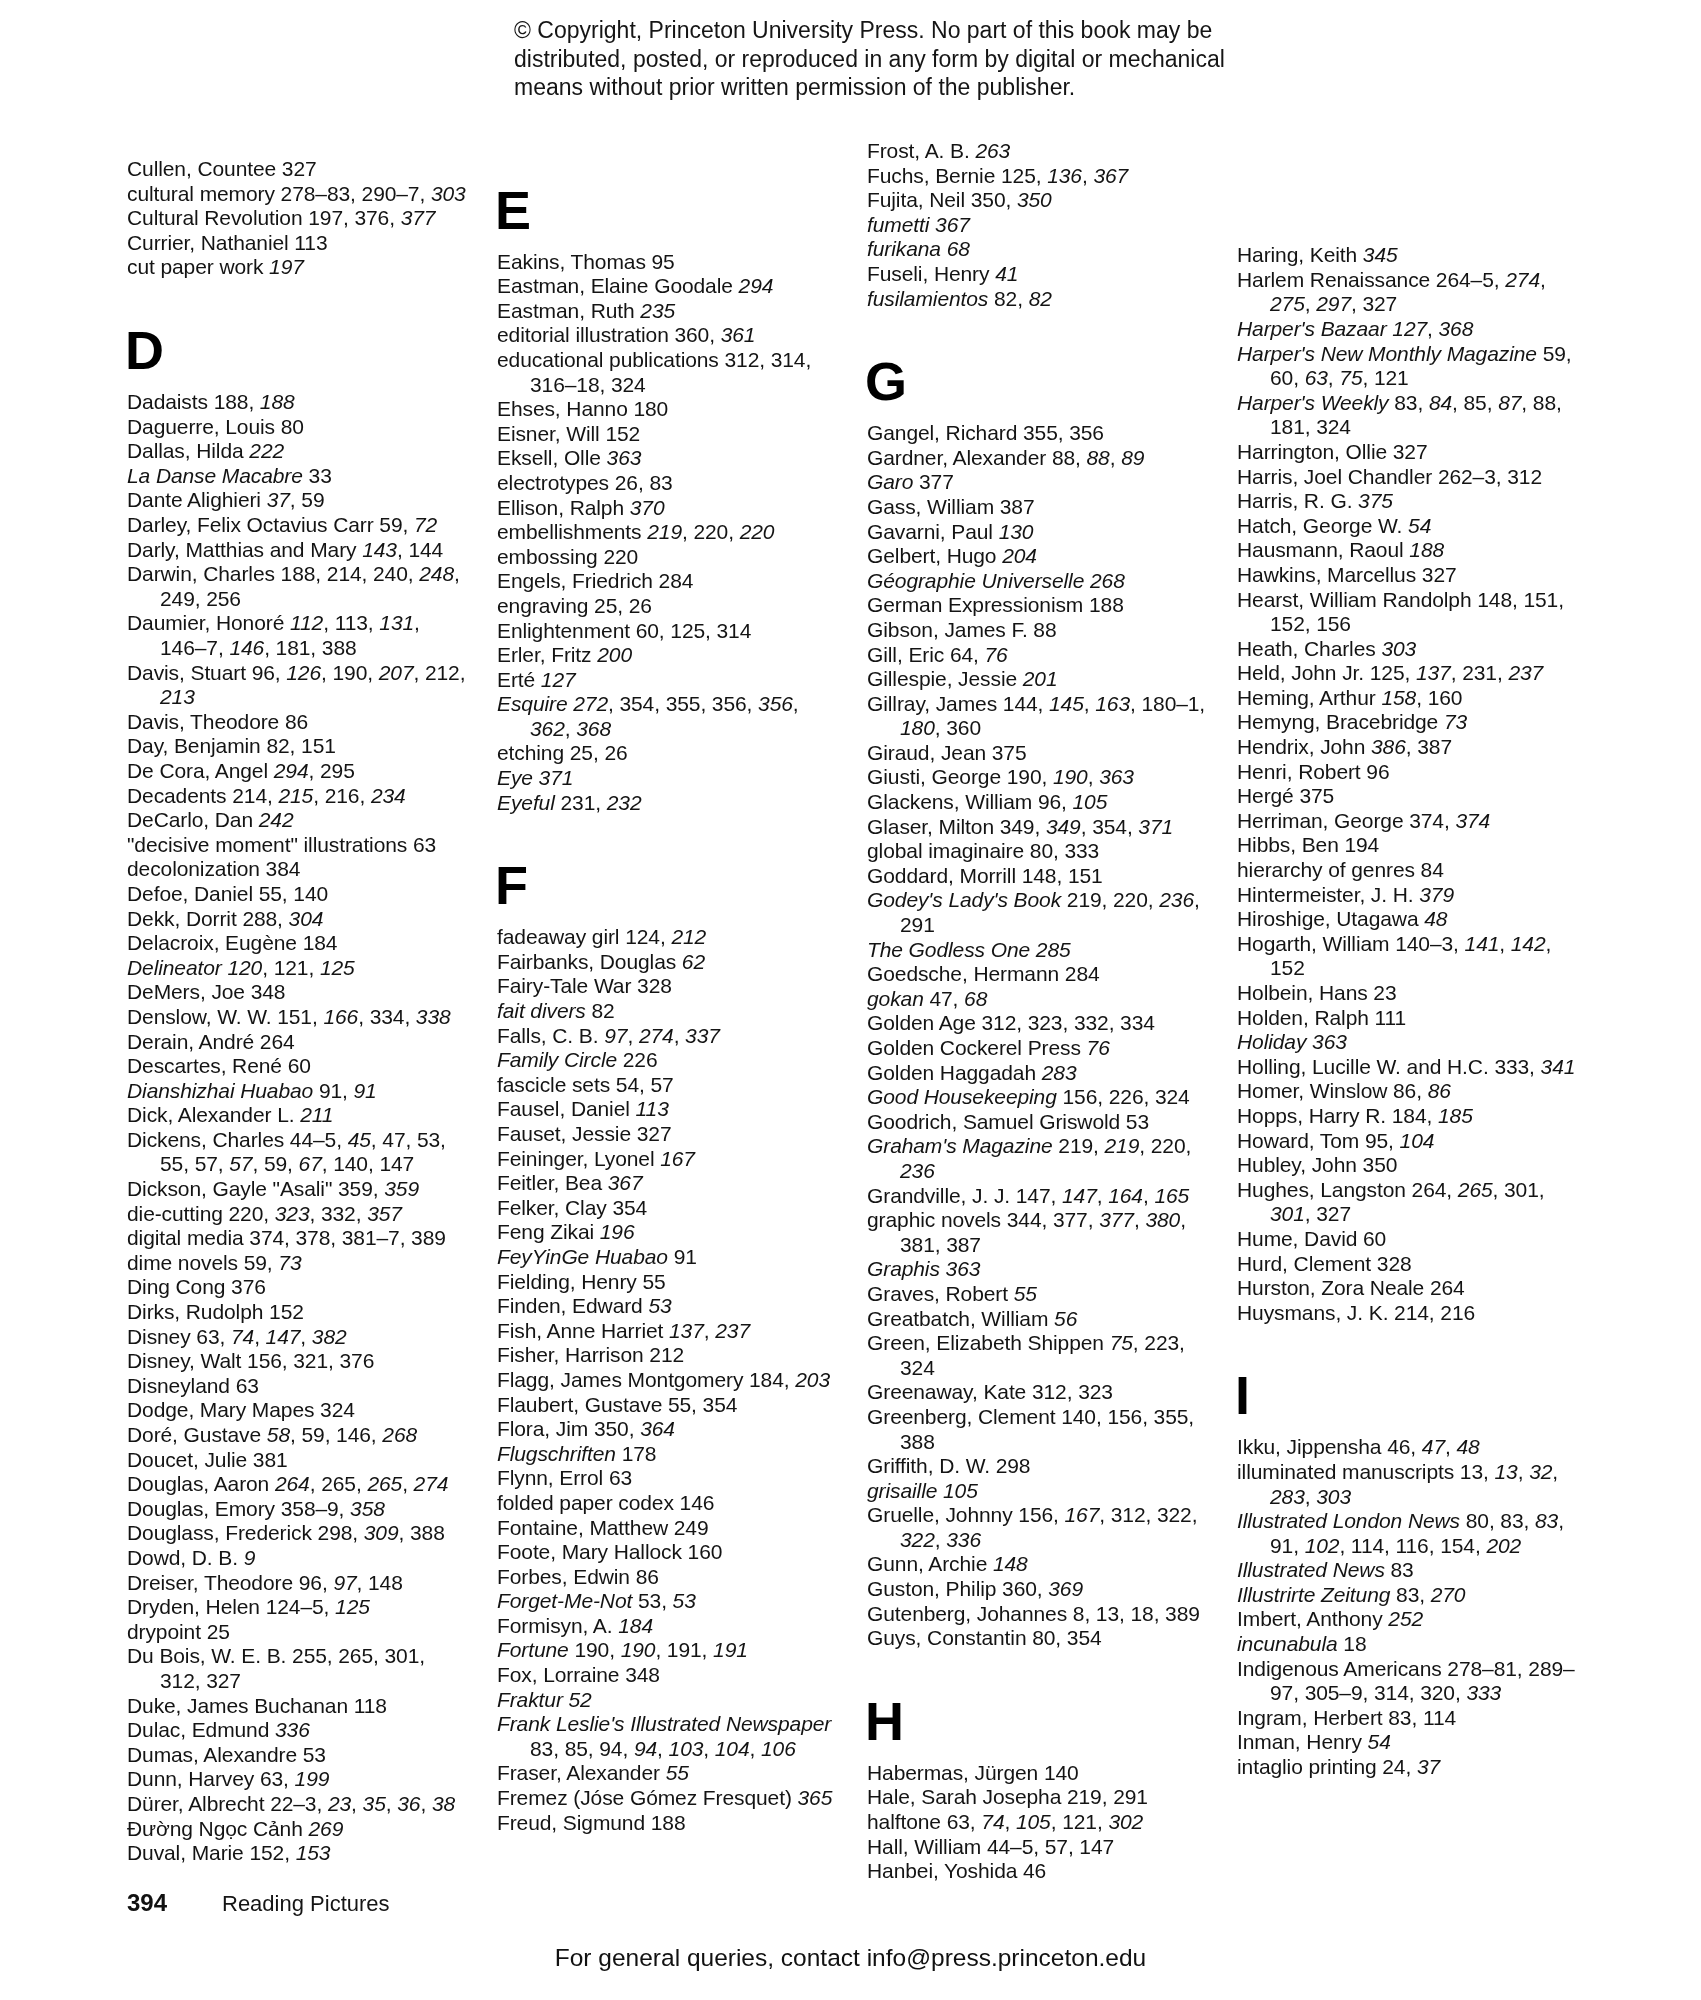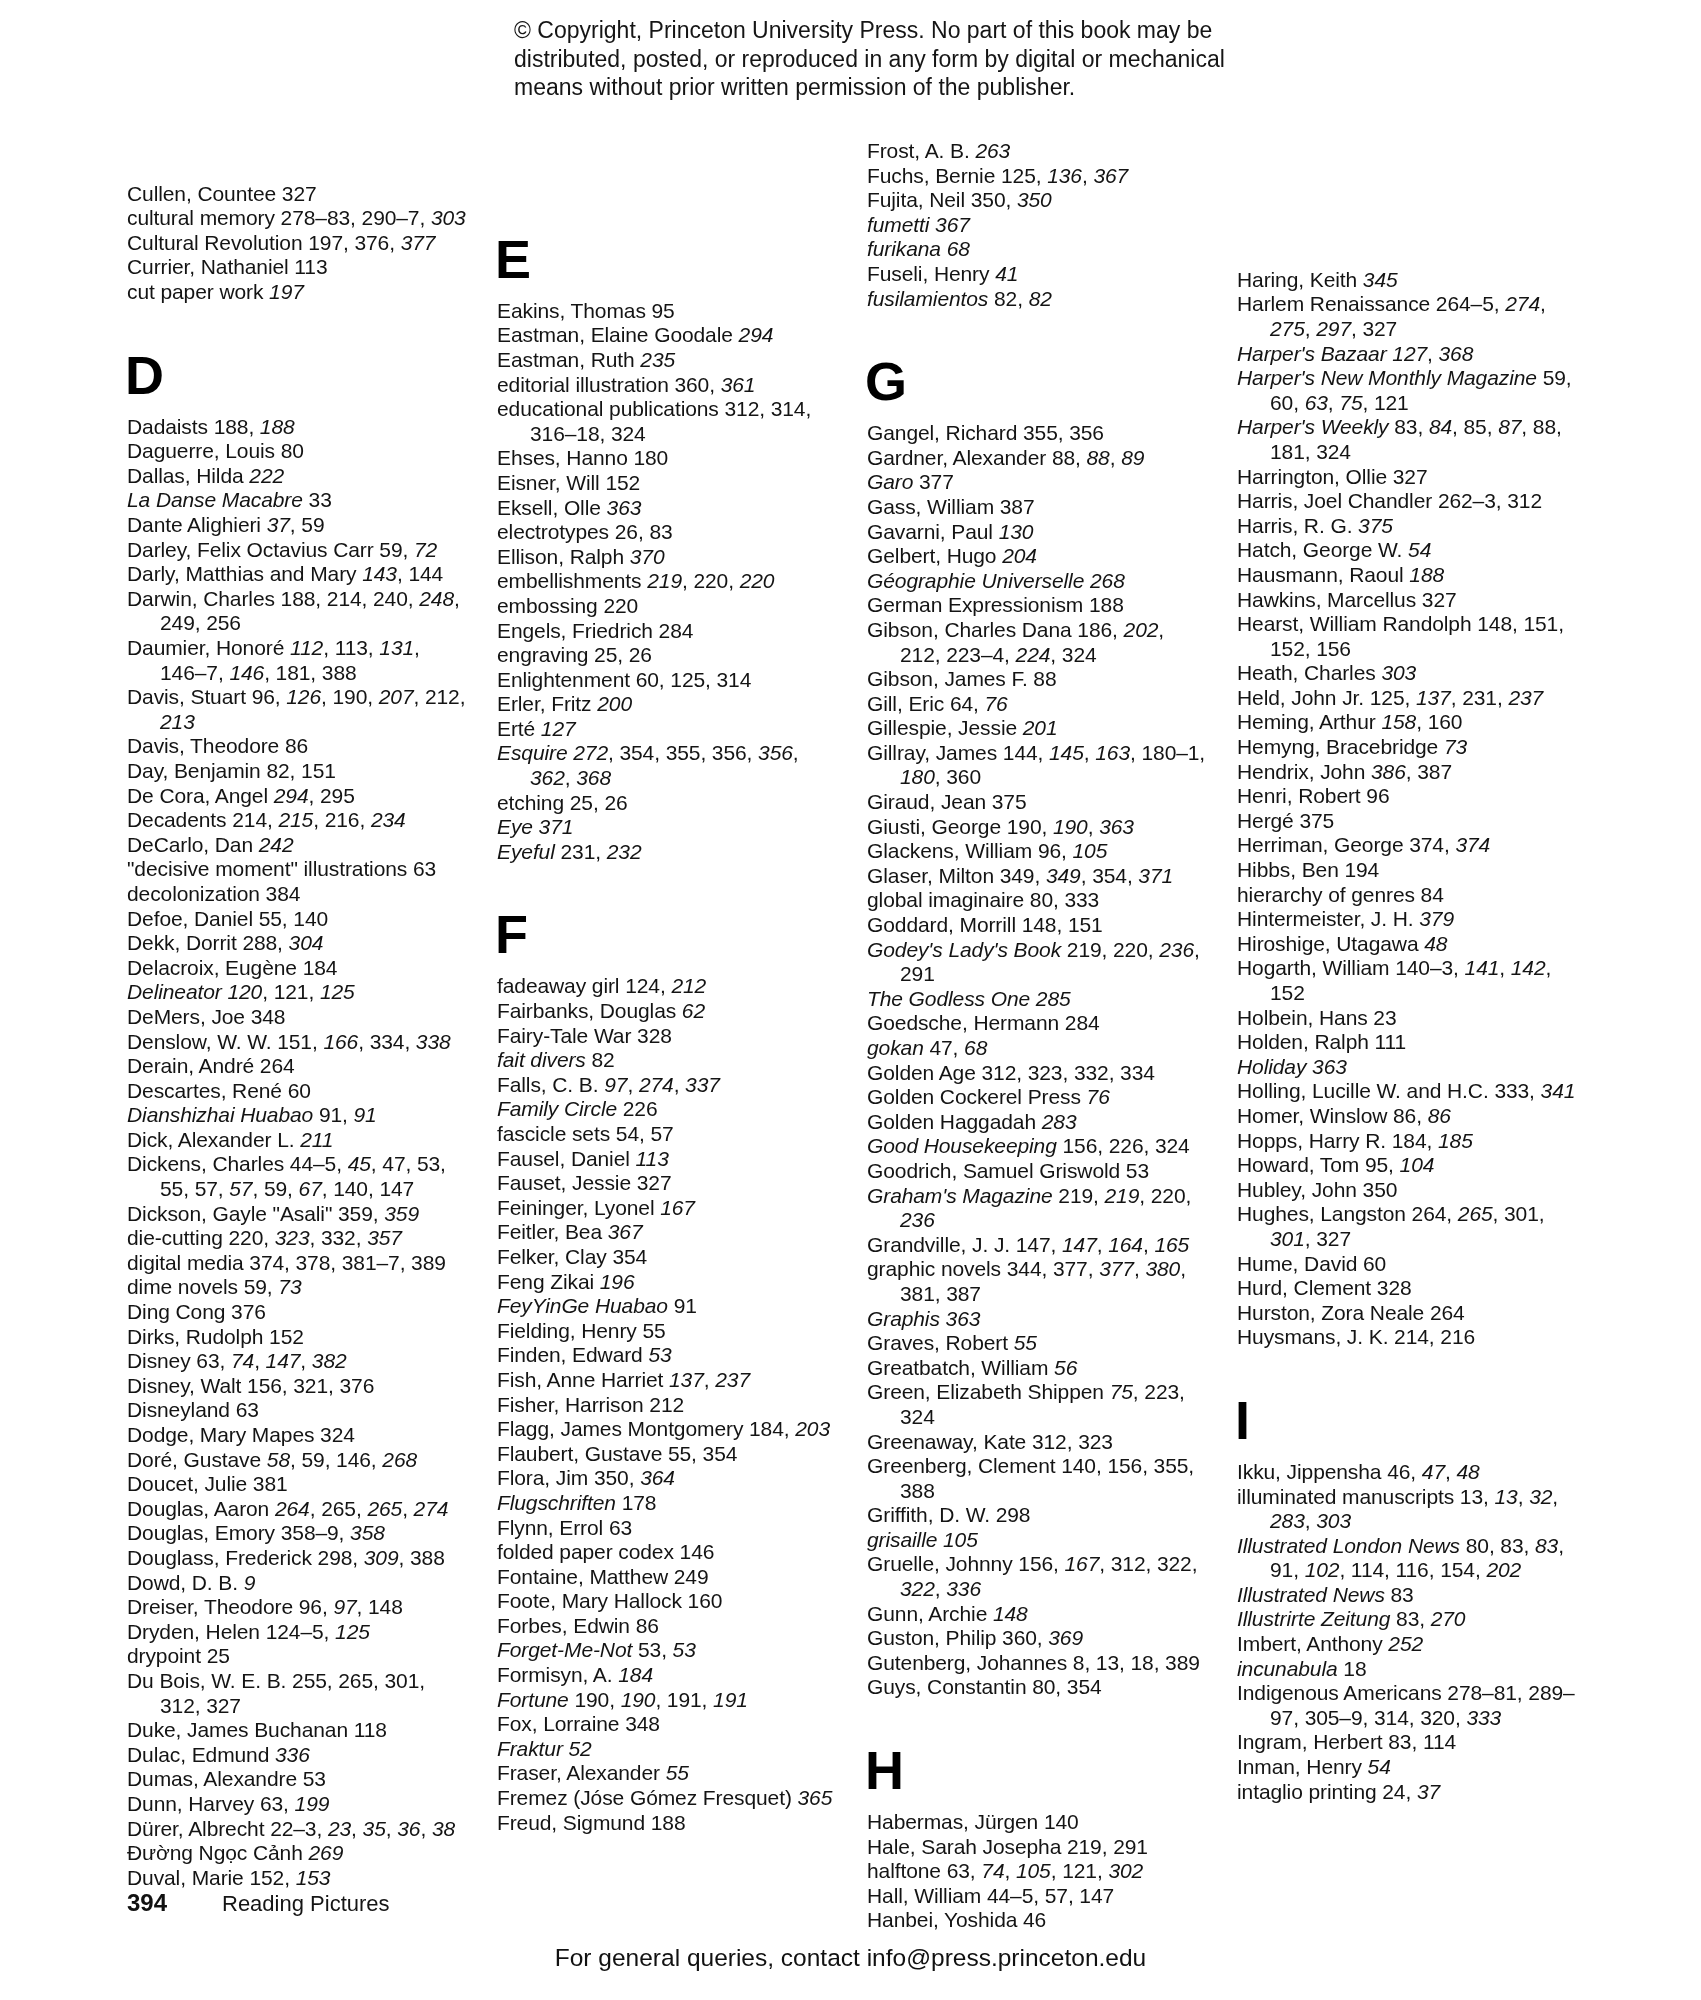--- a/index.html
+++ b/index.html
@@ -160,20 +160,21 @@
       <div class="entry"><span>Flynn, Errol 63</span></div>
       <div class="entry"><span>folded paper codex 146</span></div>
       <div class="entry"><span>Fontaine, Matthew 249</span></div>
       <div class="entry"><span>Foote, Mary Hallock 160</span></div>
       <div class="entry"><span>Forbes, Edwin 86</span></div>
       <div class="entry"><span class="it">Forget-Me-Not</span><span> 53, </span><span class="it">53</span></div>
       <div class="entry"><span>Formisyn, A. </span><span class="it">184</span></div>
       <div class="entry"><span class="it">Fortune</span><span> 190, </span><span class="it">190</span><span>, 191, </span><span class="it">191</span></div>
       <div class="entry"><span>Fox, Lorraine 348</span></div>
       <div class="entry"><span class="it">Fraktur 52</span></div>
+      <div class="entry"><span class="it">Frank Leslie's Illustrated Newspaper</span><span> 83, 85, 94, </span><span class="it">94</span><span>, </span><span class="it">103</span><span>, </span><span class="it">104</span><span>, </span><span class="it">106</span></div>
       <div class="entry"><span>Fraser, Alexander </span><span class="it">55</span></div>
       <div class="entry"><span>Fremez (Jóse Gómez Fresquet) </span><span class="it">365</span></div>
       <div class="entry"><span>Freud, Sigmund 188</span></div>
     </div>
     <div class="col">
       <div class="entry"><span>Frost, A. B. </span><span class="it">263</span></div>
       <div class="entry"><span>Fuchs, Bernie 125, </span><span class="it">136</span><span>, </span><span class="it">367</span></div>
       <div class="entry"><span>Fujita, Neil 350, </span><span class="it">350</span></div>
       <div class="entry"><span class="it">fumetti 367</span></div>
       <div class="entry"><span class="it">furikana 68</span></div>
@@ -181,21 +182,20 @@
       <div class="entry"><span class="it">fusilamientos</span><span> 82, </span><span class="it">82</span></div>
       <div class="letter">G</div>
       <div class="entry"><span>Gangel, Richard 355, 356</span></div>
       <div class="entry"><span>Gardner, Alexander 88, </span><span class="it">88</span><span>, </span><span class="it">89</span></div>
       <div class="entry"><span class="it">Garo</span><span> 377</span></div>
       <div class="entry"><span>Gass, William 387</span></div>
       <div class="entry"><span>Gavarni, Paul </span><span class="it">130</span></div>
       <div class="entry"><span>Gelbert, Hugo </span><span class="it">204</span></div>
       <div class="entry"><span class="it">Géographie Universelle 268</span></div>
       <div class="entry"><span>German Expressionism 188</span></div>
-      <div class="entry"><span>Gibson, Charles Dana 186, </span><span class="it">202</span><span>, 212, 223–4, </span><span class="it">224</span><span>, 324</span></div>
       <div class="entry"><span>Gibson, James F. 88</span></div>
       <div class="entry"><span>Gill, Eric 64, </span><span class="it">76</span></div>
       <div class="entry"><span>Gillespie, Jessie </span><span class="it">201</span></div>
       <div class="entry"><span>Gillray, James 144, </span><span class="it">145</span><span>, </span><span class="it">163</span><span>, 180–1, </span><span class="it">180</span><span>, 360</span></div>
       <div class="entry"><span>Giraud, Jean 375</span></div>
       <div class="entry"><span>Giusti, George 190, </span><span class="it">190</span><span>, </span><span class="it">363</span></div>
       <div class="entry"><span>Glackens, William 96, </span><span class="it">105</span></div>
       <div class="entry"><span>Glaser, Milton 349, </span><span class="it">349</span><span>, 354, </span><span class="it">371</span></div>
       <div class="entry"><span>global imaginaire 80, 333</span></div>
       <div class="entry"><span>Goddard, Morrill 148, 151</span></div>

